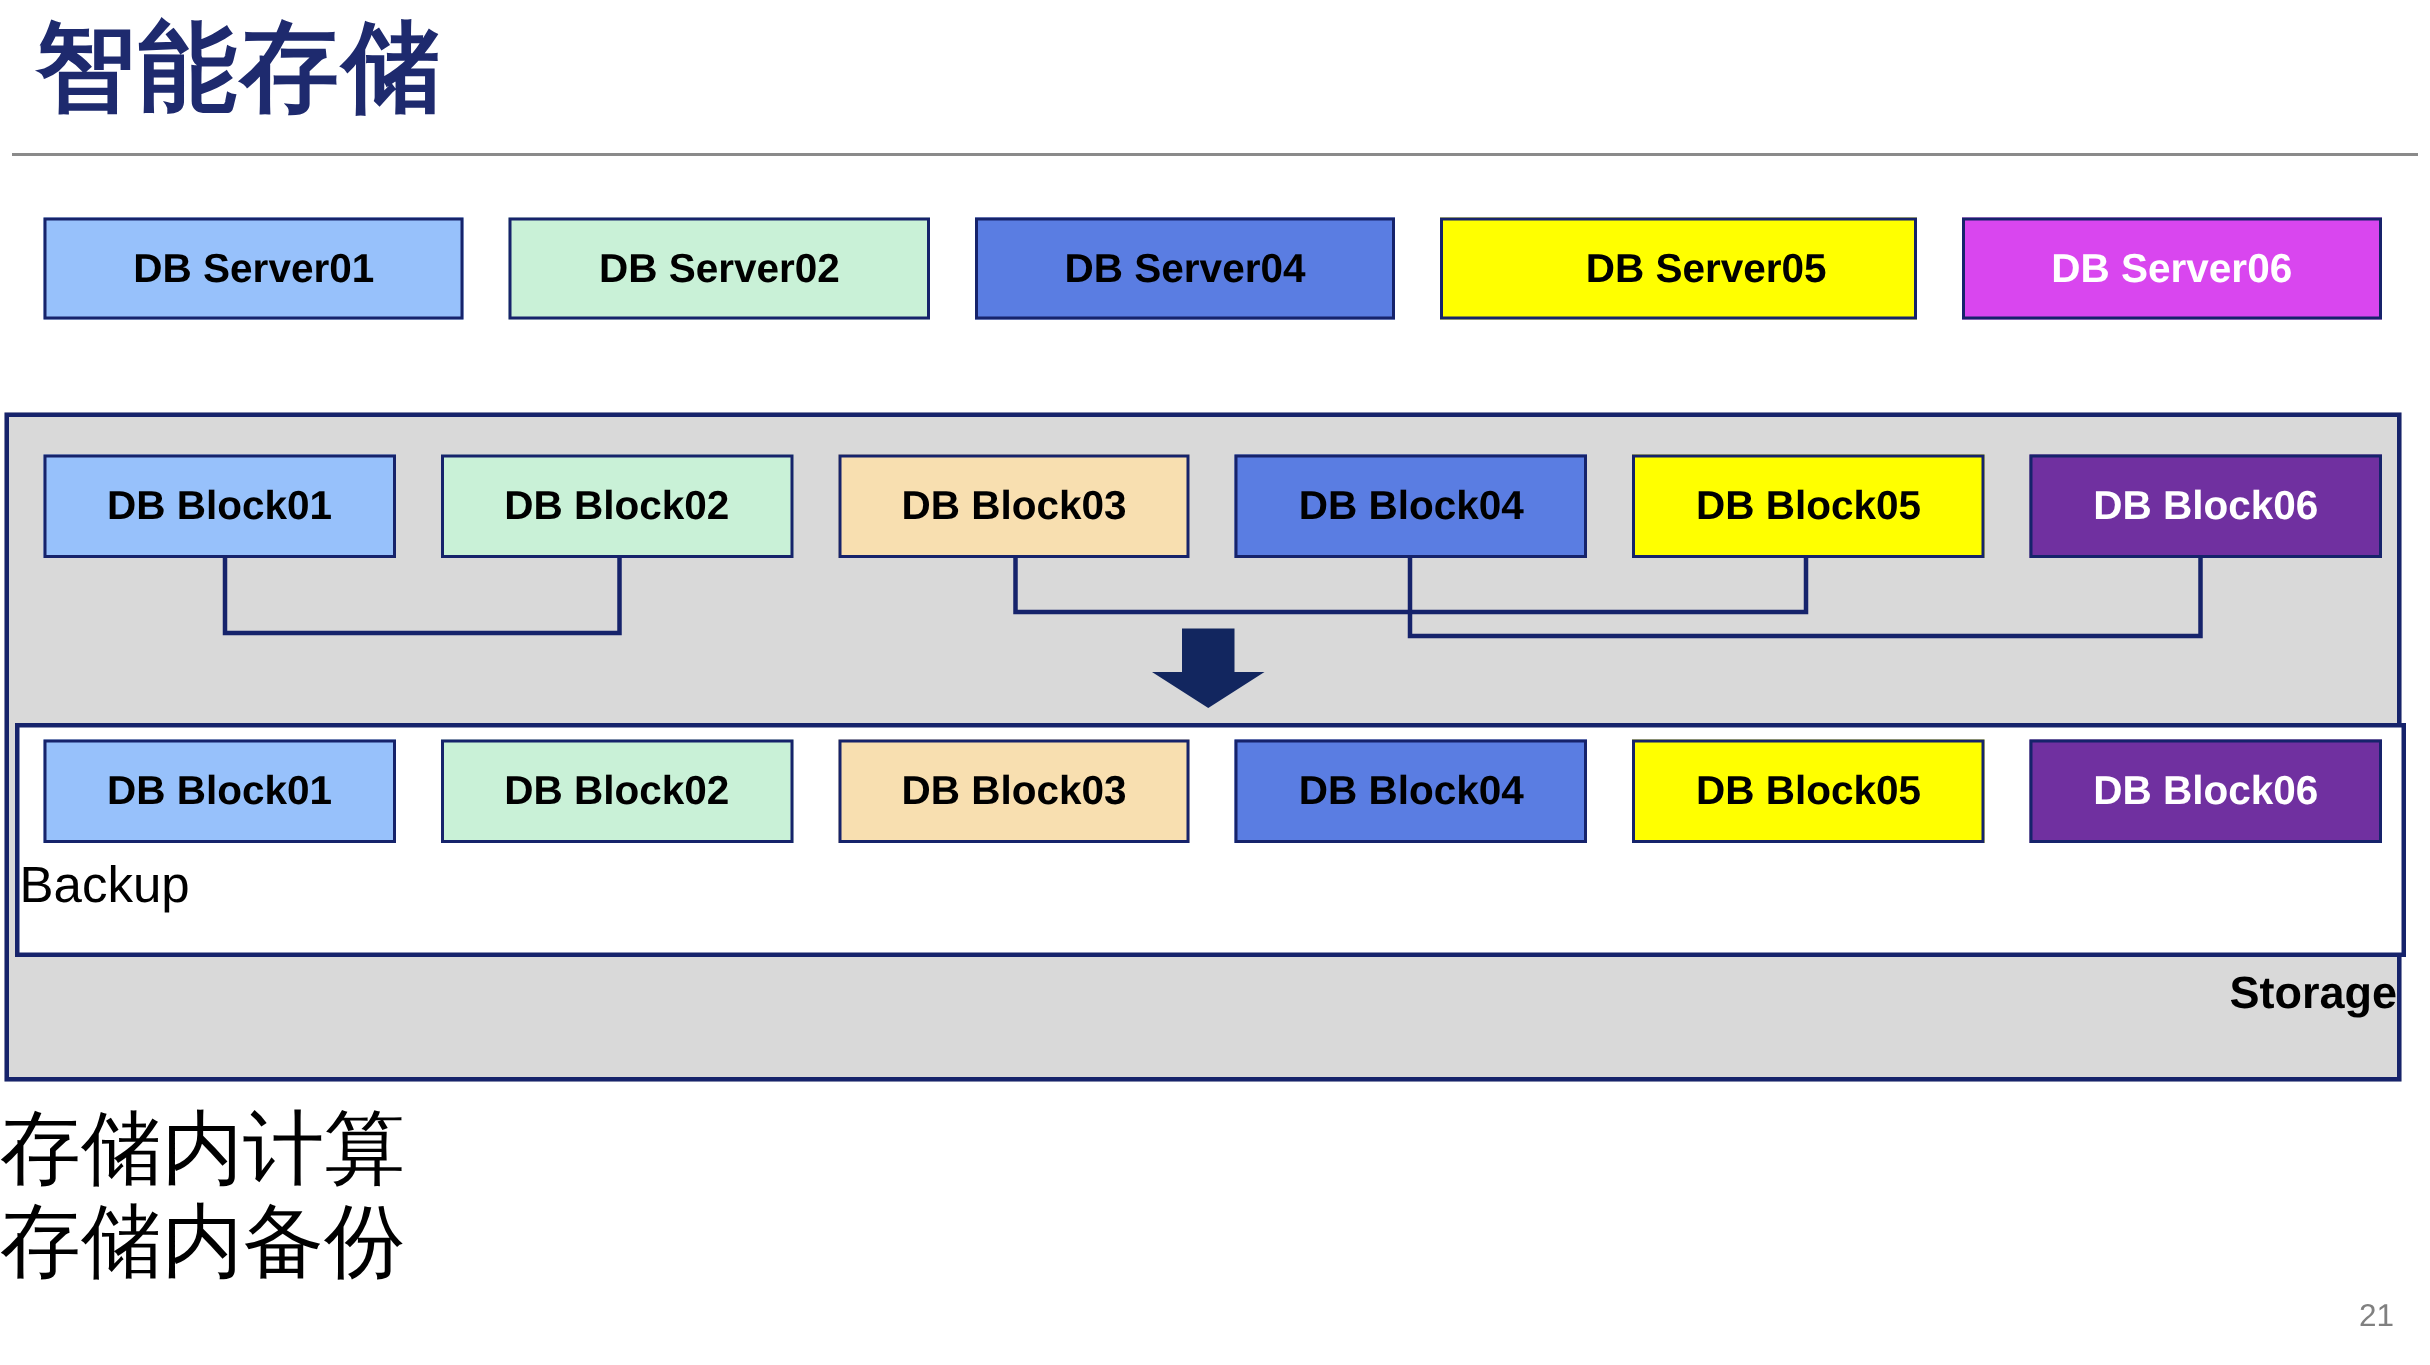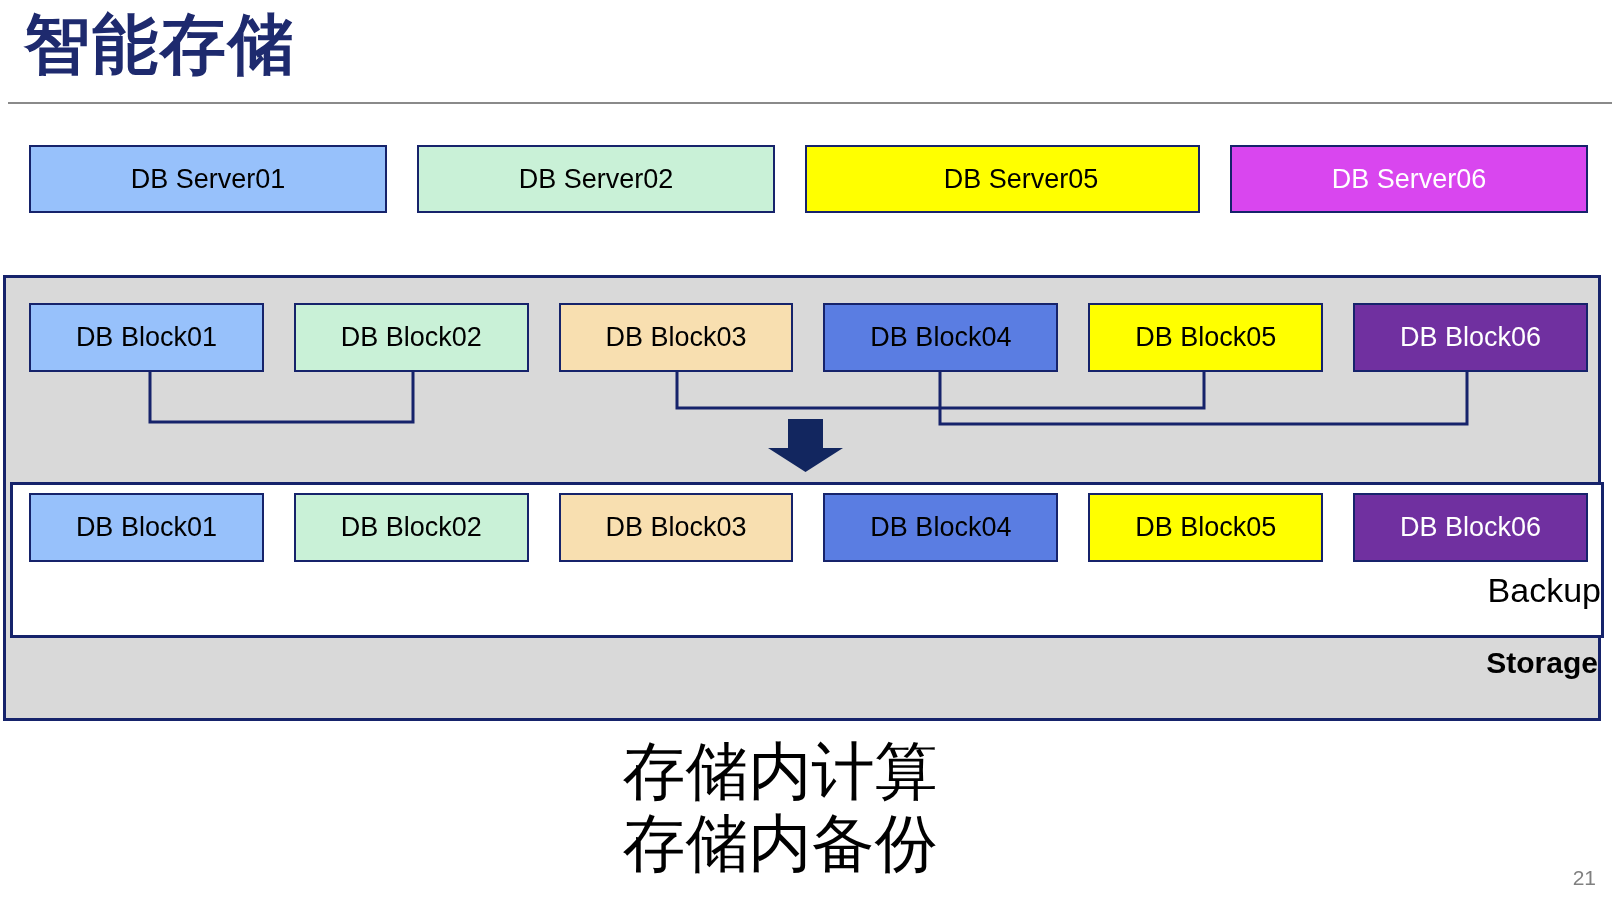--- a/index.html
+++ b/index.html
@@ -17,21 +17,21 @@
     font-size: 66px; font-weight: 700;
     letter-spacing: 2px;
     color: var(--title-navy);
   }
   .rule {
     position: absolute; left: 8px; top: 102px;
     width: 1604px; height: 2px;
     background: var(--rule-gray);
   }
 
-  .row { position: absolute; display: flex; gap: 30px; }
+  .row { position: absolute; display: flex; gap: 30px; font-weight: bold; }
   .row .box {
     flex: 1 1 0;
     display: flex; align-items: center; justify-content: center;
     border: 2px solid var(--border-navy);
     box-sizing: border-box;
     font-size: 27px;
     white-space: nowrap;
   }
 
   .server-row { left: 29px; top: 145px; width: 1559px; height: 68px; }
@@ -61,51 +61,52 @@
     position: absolute; left: 4px; top: 204px;
     width: 1594px; height: 156px;
     background: #ffffff;
     border: 3px solid var(--border-navy);
     box-sizing: border-box;
     z-index: 2;
   }
   .blocks-bottom { left: 16px; top: 8px; width: 1559px; height: 69px; }
   .backup-label {
     position: absolute; left: 0; right: 0; top: 86px;
-    text-align: right;
+    text-align: left;
     font-size: 34px; color: #000000;
   }
   .storage-label {
     position: absolute; left: 0; right: 0; top: 368px;
     text-align: right;
     font-size: 30px; font-weight: 700; color: #000000;
     z-index: 2;
   }
 
   .captions {
     position: absolute; left: 0; top: 735px; width: 1560px;
-    text-align: center;
-    font-size: 63px; line-height: 1.15; color: #000000;
+    text-align: left;
+    font-size: 54px; line-height: 1.15; color: #000000;
   }
   .page-number {
     position: absolute; right: 24px; top: 866px;
     font-size: 21px; color: var(--page-gray);
   }
 </style>
 </head>
 <body>
 
 <div class="slide">
 
   <h1 class="title">智能存储</h1>
   <div class="rule"></div>
 
   <div class="row server-row">
     <div class="box" style="background: rgb(151, 193, 251); color: rgb(0, 0, 0);">DB Server01</div>
     <div class="box" style="background: rgb(201, 241, 215); color: rgb(0, 0, 0);">DB Server02</div>
+    <div class="box" style="background: rgb(90, 125, 226); color: rgb(0, 0, 0);">DB Server04</div>
     <div class="box" style="background: rgb(255, 255, 0); color: rgb(0, 0, 0); padding-left: 37px;">DB Server05</div>
     <div class="box" style="background: #d946ef; color: rgb(255, 255, 255);">DB Server06</div>
   </div>
 
   <div class="container">
 
     <div class="row blocks-top">
       <div class="box" style="background: rgb(151, 193, 251); color: rgb(0, 0, 0);">DB Block01</div>
       <div class="box" style="background: rgb(201, 241, 215); color: rgb(0, 0, 0);">DB Block02</div>
       <div class="box" style="background: rgb(248, 223, 176); color: rgb(0, 0, 0);">DB Block03</div>

